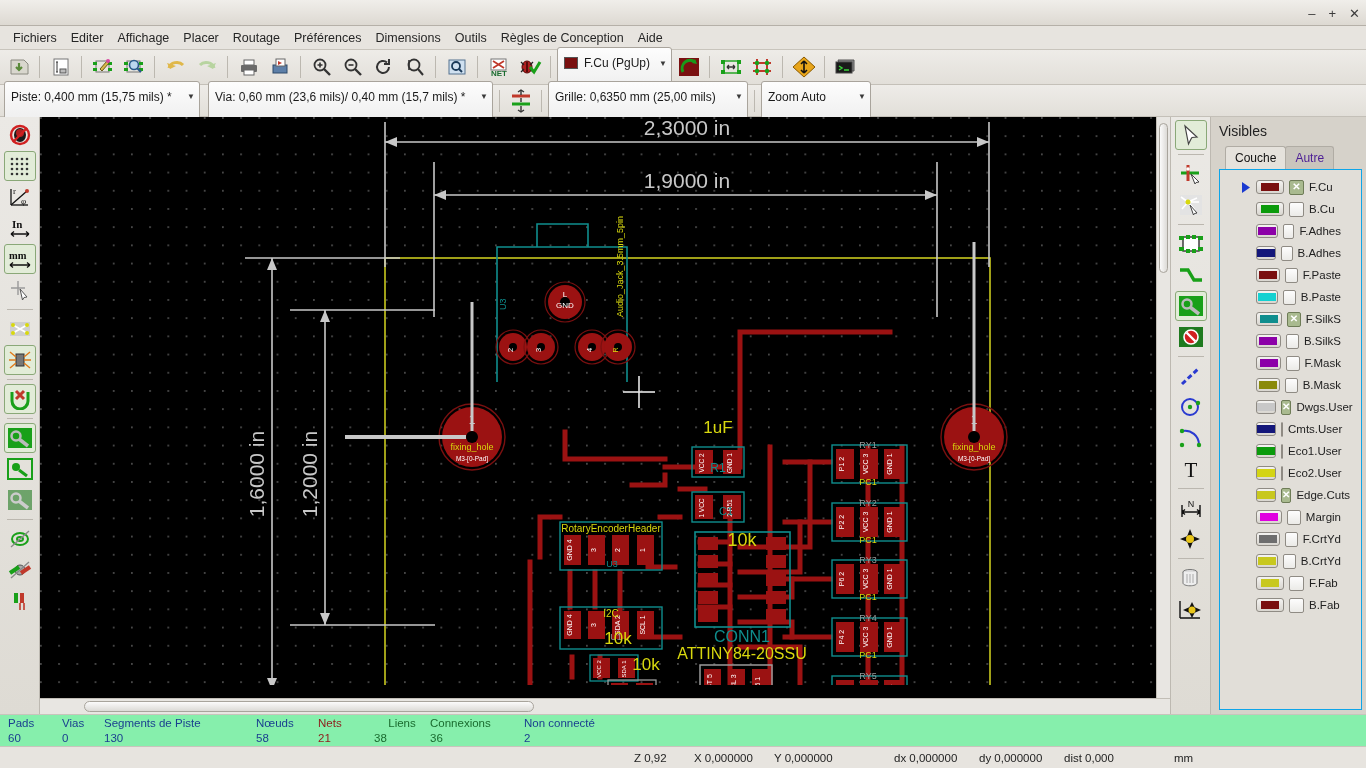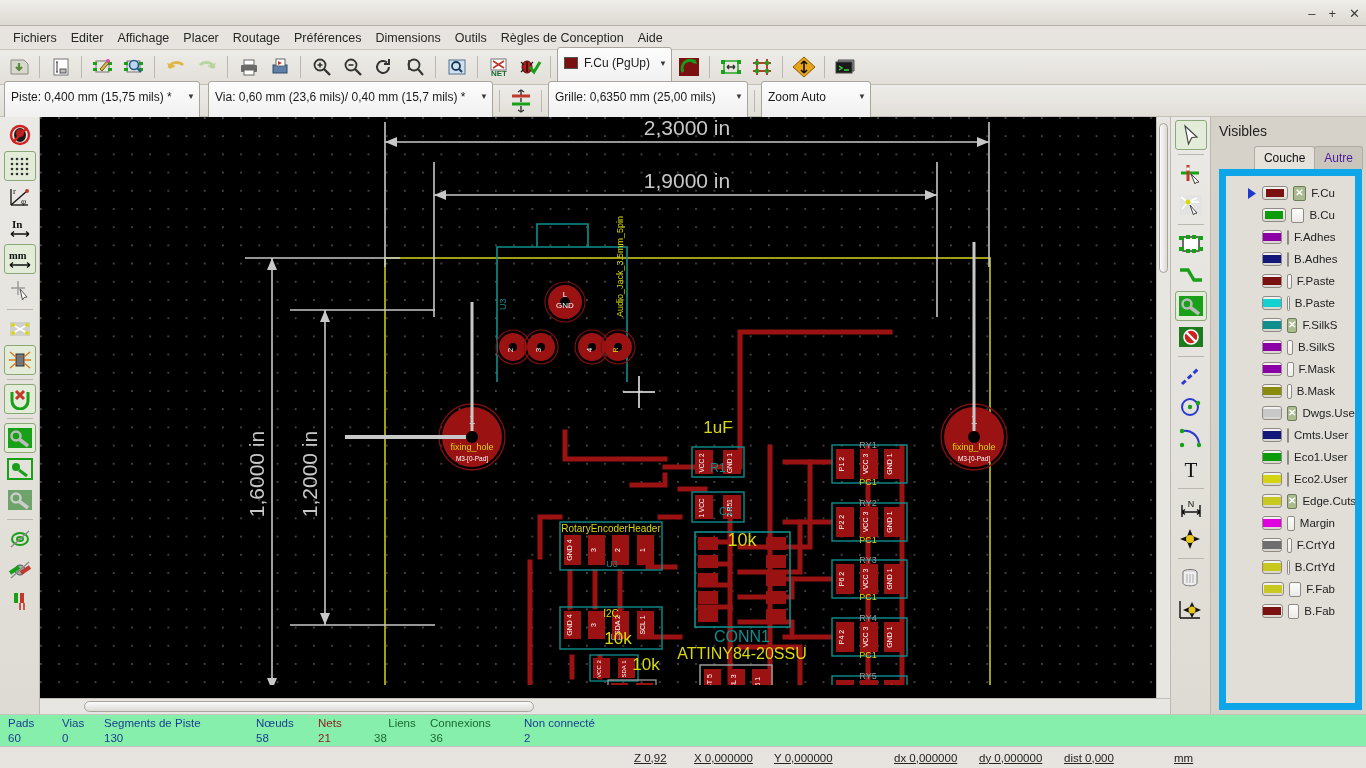--- a/index.html
+++ b/index.html
@@ -84,46 +84,46 @@
   .vscroll .thumb{ position:absolute; left:2px; right:2px; top:6px; height:150px;
       background:linear-gradient(90deg,#fbfbfb,#dcdad6); border:1px solid #a8a49c; border-radius:5px; }
   .hscroll{ height:16px; flex:0 0 16px; background:#e8e6e2; border-top:1px solid #c2beb6; position:relative; }
   .hscroll .thumb{ position:absolute; top:2px; bottom:2px; left:44px; width:450px;
       background:linear-gradient(#fbfbfb,#dcdad6); border:1px solid #a8a49c; border-radius:6px; }
 
   
   .layerpanel{ width:156px; flex:0 0 156px; background:#d6d2ca; display:flex; flex-direction:column;
                border-left:1px solid #bdb9b1; padding:6px 4px 4px 8px; }
   .layerpanel .ptitle{ font-size:14px; color:#222; margin-bottom:7px; }
-  .tabs{ display:flex; align-items:flex-end; padding-left:6px;justify-content:flex-end; }
+  .tabs{ display:flex; align-items:flex-end; padding-left:6px; }
   .tab{ padding:4px 9px 4px 9px; font-size:12px; background:#c9c5bd; border:1px solid #b0aca4;
         border-bottom:none; border-radius:3px 3px 0 0; color:#4c1d95; margin-right:-1px; }
   .tab.active{ background:#e5e2dc; color:#111; position:relative; z-index:2; }
-  .tabbody{ flex:1 1 auto; background:#e1ded8; border:7px solid #0ea5e9; padding:6px 20px; overflow:hidden; }
+  .tabbody{ flex:1 1 auto; background:#e1ded8; border:1px solid #0ea5e9; padding:6px 20px; overflow:hidden; }
   .llist{ display:flex; flex-direction:column; }
   .lrow{ display:flex; align-items:center; height:22px; gap:5px; padding-left:2px; }
   .lrow .sel{ width:9px; flex:0 0 9px; }
   .lrow .sel svg{ display:block; }
   .lsw{ width:28px; height:14px; border-radius:3px; border:1px solid #8f8b84;
         background:linear-gradient(#f4f3f1,#d9d6d0); display:flex; align-items:center; justify-content:center; }
   .lsw i{ display:block; width:18px; height:8px; }
   .lchk{ width:15px; height:15px; border:1px solid #8f8b84; border-radius:2px;
          background:linear-gradient(#fdfdfd,#ebeae7); display:flex; align-items:center; justify-content:center; }
   .lchk.on{ background:#a9ba8f; border-color:#6e7c57; }
   .lchk.on::after{ content:"\2715"; color:#fff; font-size:10px; line-height:1; font-weight:bold; }
   .lname{ font-size:11.5px; color:#222; }
 
   
   .statgrid{ height:32px; flex:0 0 32px; background:#86efac; display:flex; align-items:center;
              padding-left:8px; border-top:1px solid #c8c4bc; }
   .statcell{ display:flex; flex-direction:column; justify-content:center; line-height:1.25; }
   .statcell .k{ font-size:11.5px; }
   .statcell .v{ font-size:11.5px; }
   .statusbar{ height:22px; flex:0 0 22px; background:#e7e4df; border-top:1px solid #c8c4bc;
-              display:flex; align-items:center; font-size:11.5px; color:#232323;text-decoration:underline; }
+              display:flex; align-items:center; font-size:11.5px; color:#232323; }
   .statusbar .sb{ padding:0 4px; }
 
   
   .pcbsvg{ position:absolute; left:0; top:0; }
 </style>
 </head>
 <body>
 
 <div class="app">
 

